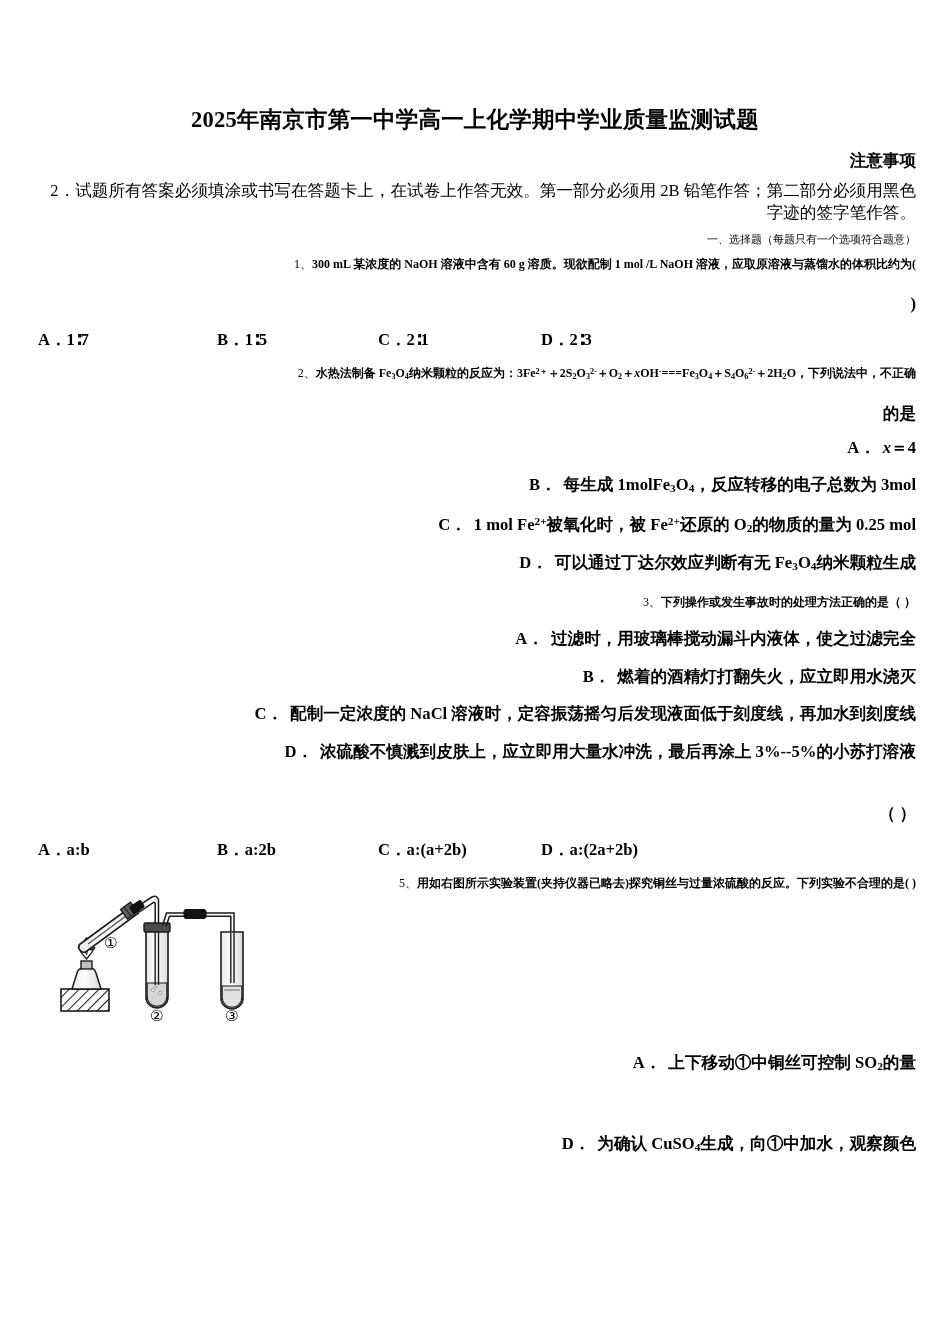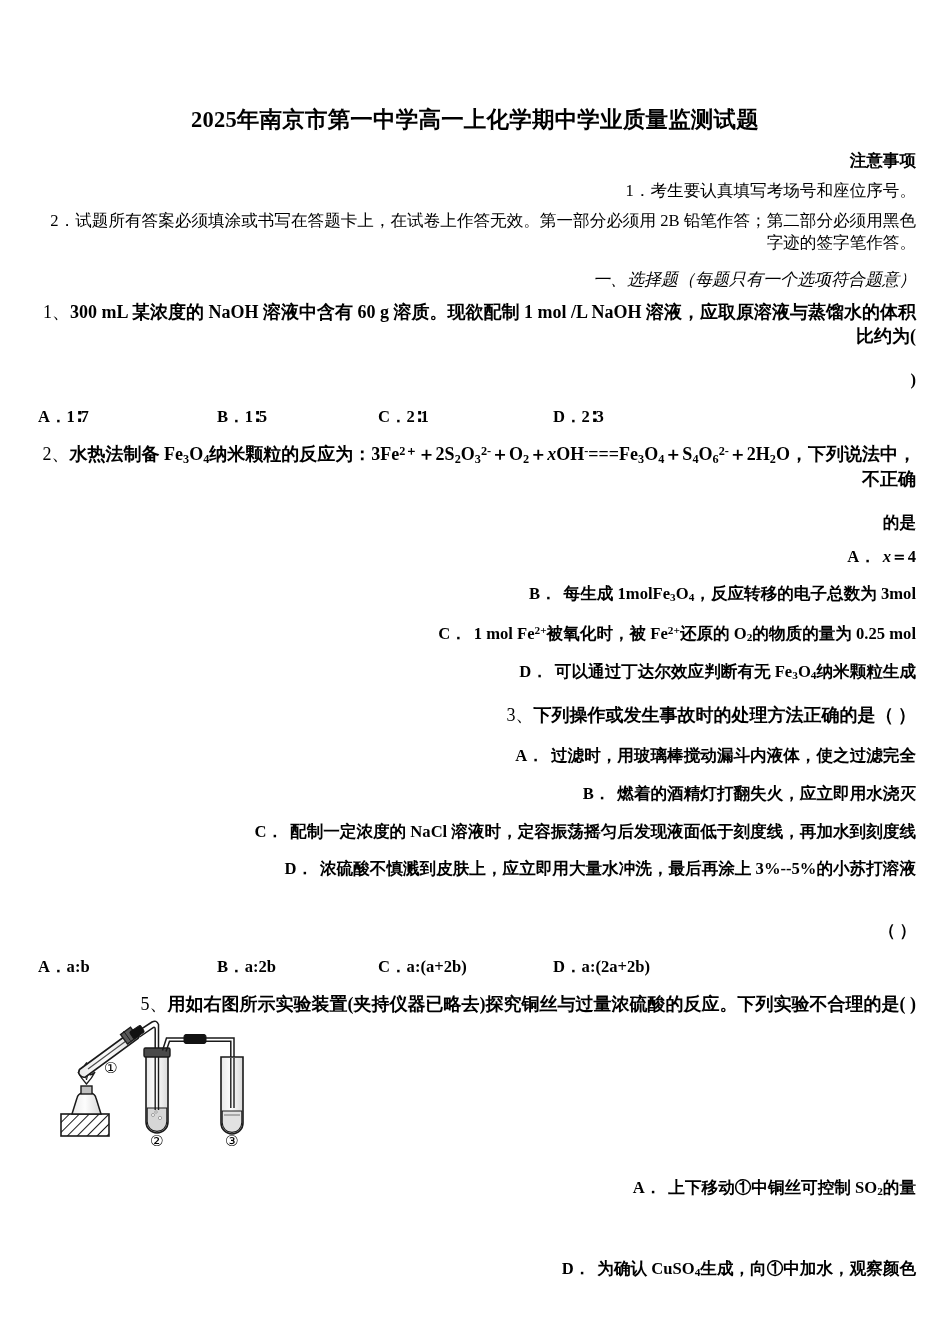--- a/index.html
+++ b/index.html
@@ -45,27 +45,26 @@
   }
   .notice-line {
     font-size: 16.6px;
     margin-bottom: 8px;
     line-height: 1.32;
     white-space: normal;
   }
   .notice-line.wrap { white-space: normal; }
 
   .sect-head {
-    font-size: 17px;
-    margin-top: 14px;
+    font-size: 11px;
+    margin-top: 8px;
     margin-bottom: 9px;
-    font-style: italic;
   }
   .qstem {
-    font-size: 18px;
+    font-size: 12px;
     font-weight: bold;
     margin-bottom: 0px;
     line-height: 1.35;
     white-space: normal;
   }
   .qstem .qnum {
     font-weight: normal;
   }
   .qcont {
     font-size: 16.6px;
@@ -86,21 +85,21 @@
   }
   .optrow .ocell {
     position: absolute;
     font-size: 16.6px;
     font-weight: bold;
     white-space: nowrap;
   }
   .optrow .ocell:nth-child(1) { left: 0px; }
   .optrow .ocell:nth-child(2) { left: 179px; }
   .optrow .ocell:nth-child(3) { left: 340px; }
-  .optrow .ocell:nth-child(4) { left: 503px; margin-left: 12px; }
+  .optrow .ocell:nth-child(4) { left: 503px; }
 
   .gap-sm { height: 14px; }
   .gap-md { height: 21px; }
 
   sub { font-size: 0.68em; vertical-align: -0.22em; }
   sup { font-size: 0.68em; vertical-align: 0.42em; }
   .ital { font-style: italic; }
 
   
   .figure {
@@ -118,21 +117,20 @@
 </head>
 <body>
 
 <div class="page">
 
   <div class="title">2025年南京市第一中学高一上化学期中学业质量监测试题</div>
 
   <div class="body-col">
 
     <div class="notice-head">注意事项</div>
-    <div class="notice-line">1．考生要认真填写考场号和座位序号。</div>
     <div class="notice-line wrap">2．试题所有答案必须填涂或书写在答题卡上，在试卷上作答无效。第一部分必须用 2B 铅笔作答；第二部分必须用黑色字迹的签字笔作答。</div>
 
     <div class="sect-head">一、选择题（每题只有一个选项符合题意）</div>
 
     <div class="qstem"><span class="qnum">1、</span><span>300 mL 某浓度的 NaOH 溶液中含有 60 g 溶质。现欲配制 1 mol /L NaOH 溶液，应取原溶液与蒸馏水的体积比约为(</span></div>
     <div class="gap-md"></div>
     <div class="qcont">)</div>
     <div class="gap-sm"></div>
     <div class="optrow">
       <span class="ocell"><span class="lbl">A．</span><span>1∶7</span></span>

